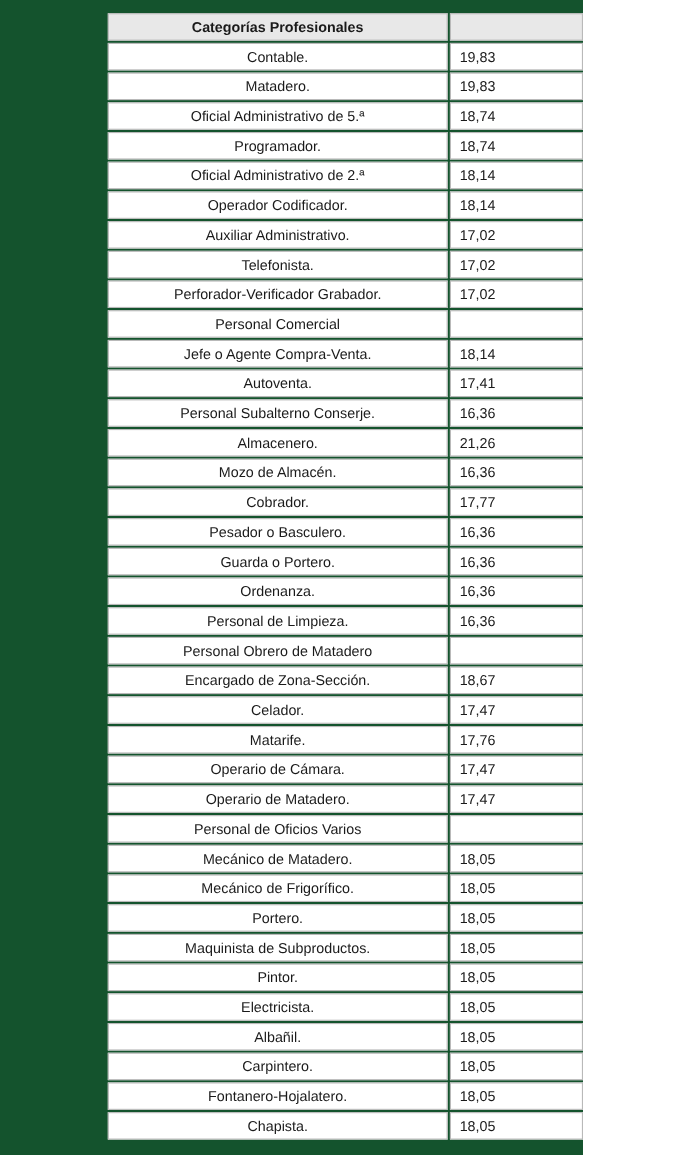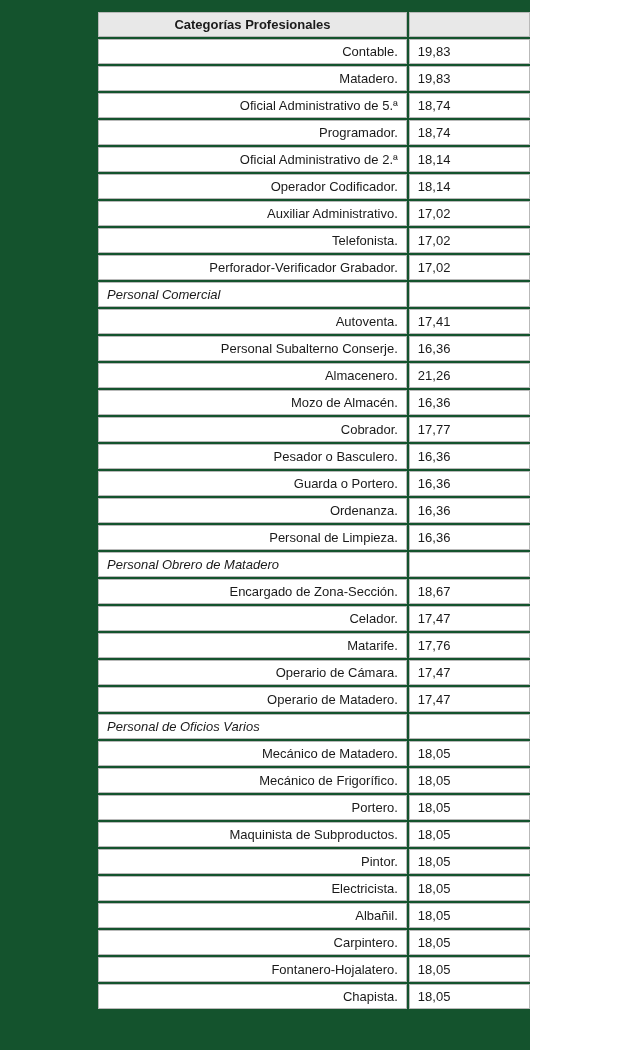--- a/index.html
+++ b/index.html
@@ -33,24 +33,24 @@
     height: 17px;
     overflow: hidden;
     white-space: nowrap;
     box-sizing: content-box;
   }
   table.cat-table th {
     background: #e8e8e8;
     font-weight: bold;
     text-align: center;
   }
-  td.label-cell { text-align: right; background: #ffffff; }
+  td.label-cell { text-align: center; background: #ffffff; }
   td.value-cell { text-align: left; background: #ffffff; }
   td.section-cell {
-    font-style: italic;
+    text-align: center;
     background: #ffffff;
   }
   td.empty-cell { background: #ffffff; }
 </style>
 </head>
 <body>
 
 <div class="page">
   <table class="cat-table">
     <colgroup>
@@ -98,20 +98,24 @@
         </tr>
         <tr>
           <td class="label-cell">Perforador-Verificador Grabador.</td>
           <td class="value-cell">17,02</td>
         </tr>
         <tr>
           <td class="section-cell">Personal Comercial</td>
           <td class="empty-cell"></td>
         </tr>
         <tr>
+          <td class="label-cell">Jefe o Agente Compra-Venta.</td>
+          <td class="value-cell">18,14</td>
+        </tr>
+        <tr>
           <td class="label-cell">Autoventa.</td>
           <td class="value-cell">17,41</td>
         </tr>
         <tr>
           <td class="label-cell">Personal Subalterno Conserje.</td>
           <td class="value-cell">16,36</td>
         </tr>
         <tr>
           <td class="label-cell">Almacenero.</td>
           <td class="value-cell">21,26</td>

